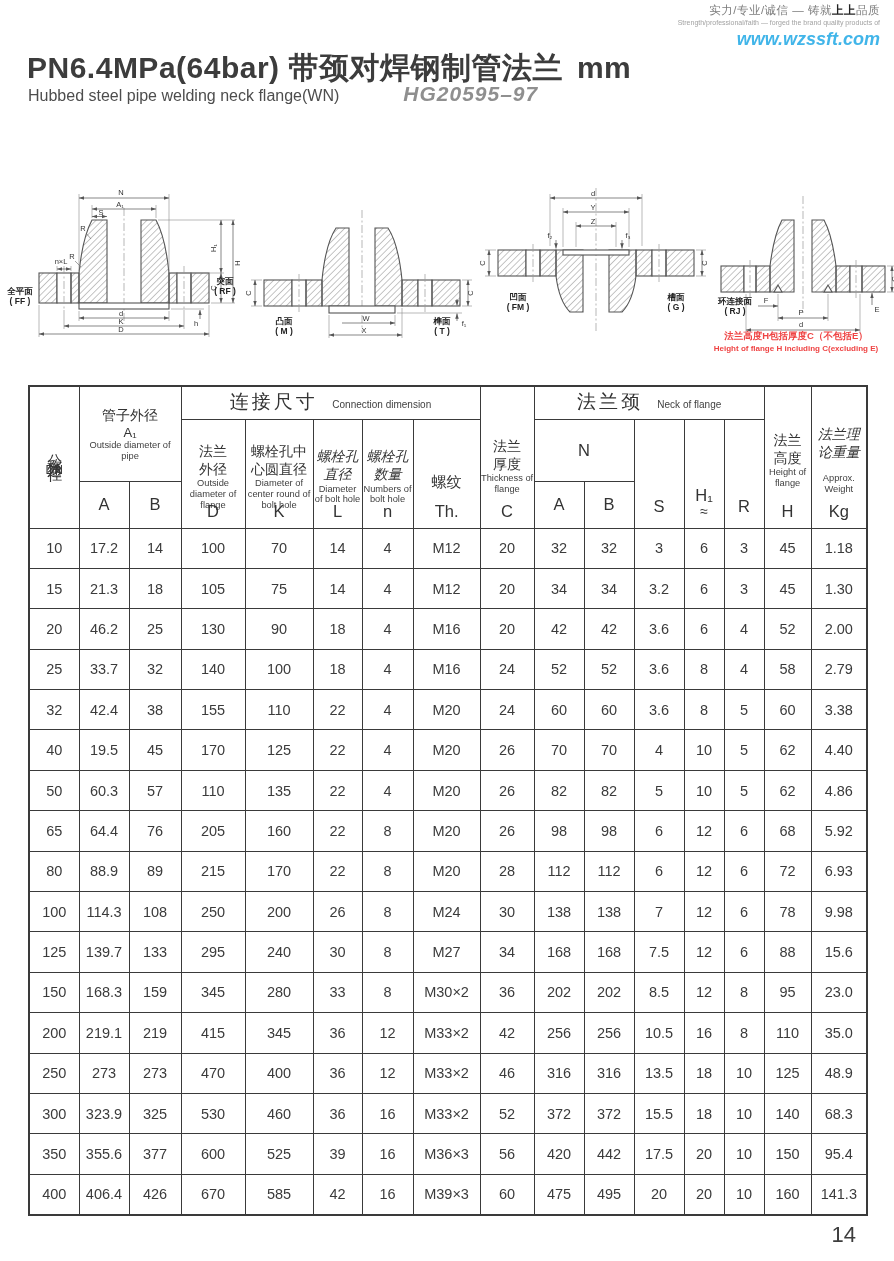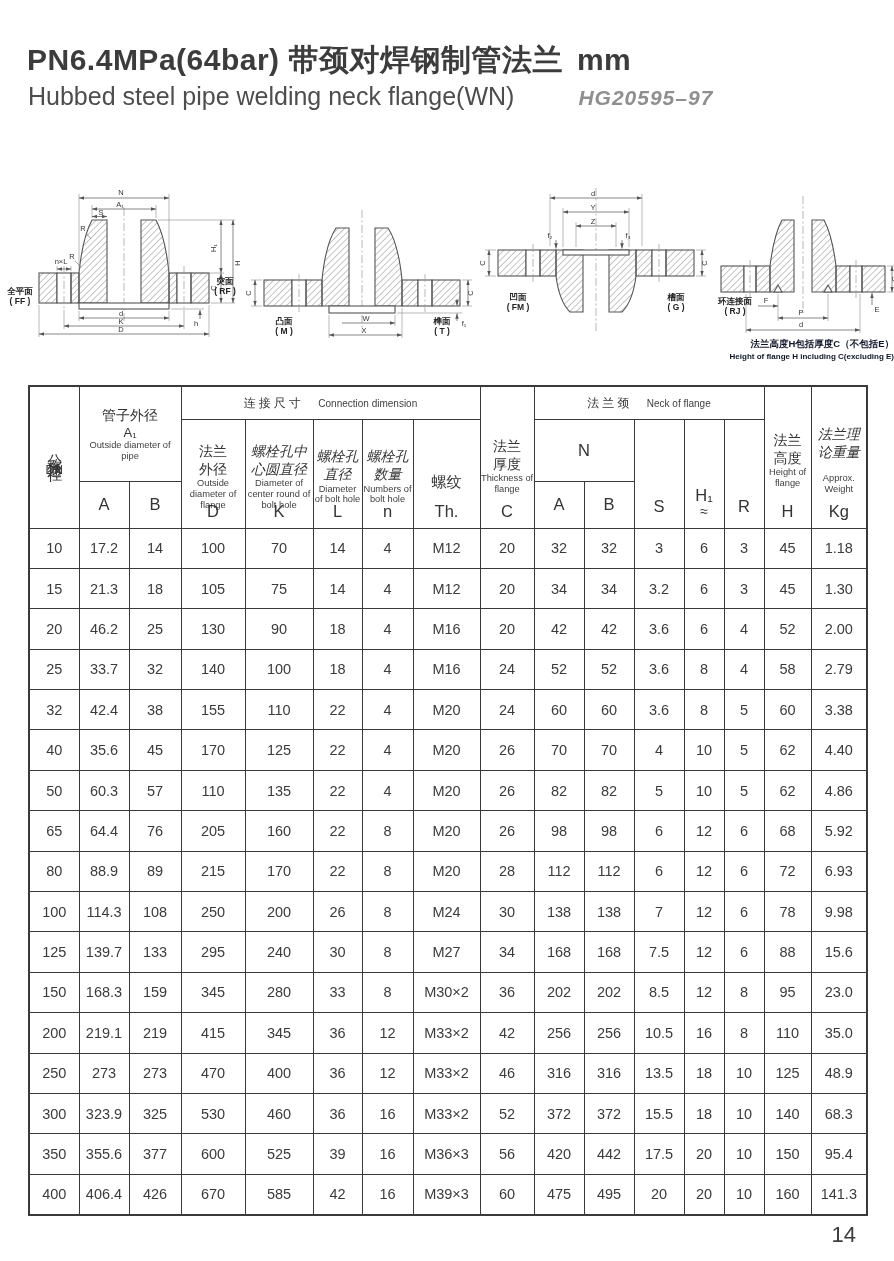--- a/index.html
+++ b/index.html
@@ -8,32 +8,32 @@
           overflow:hidden; color:#3b3b3b; }
 
   
   .tagline { position:absolute; top:3px; right:14px; text-align:right; }
   .tagline-cn { font-size:11.5px; color:#7d7d7d; letter-spacing:.5px; }
   .tagline-cn b { color:#222; font-weight:bold; }
   .tagline-en { font-size:7px; color:#a2a2a2; margin-top:1px; }
   .website { font-size:18px; font-style:italic; font-weight:bold; color:#41b5e9; margin-top:3px; }
 
   
-  .title { position:absolute; left:27px; top:40px; font-size:30px; color:#3c3c3c; letter-spacing:.5px; }
+  .title { position:absolute; left:27px; top:48px; font-size:30px; color:#3c3c3c; letter-spacing:.5px; }
   .title .unit { margin-left:14px; }
   .subtitle-row { position:absolute; left:28px; top:82px; width:720px; display:flex; align-items:baseline; }
-  .subtitle { font-size:25px; color:#4d4d4d; }
+  .subtitle { font-size:16px; color:#4d4d4d; }
   .standard { font-size:21px; font-weight:bold; font-style:italic; color:#8f8f8f; margin-left:64px; letter-spacing:1px; }
 
   
   .fig { position:absolute; }
   .fig svg text { font-family:"Liberation Sans", sans-serif; font-size:7.5px; fill:#333; }
   .fig svg text.cap { font-size:8.5px; font-weight:bold; fill:#222; }
-  .note { position:absolute; left:698px; top:338px; width:196px; text-align:right;
-          font-weight:bold; color:#0f172a; }
+  .note { position:absolute; left:698px; top:330px; width:196px; text-align:center;
+          font-weight:bold; color:#ef4444; }
   .note .n-cn { font-size:9.5px; }
   .note .n-en { font-size:8px; margin-top:1px; }
 
   .ol { fill:url(#hA); stroke:#555; stroke-width:1.1; }
   .wl { fill:#fff; stroke:#555; stroke-width:1.1; }
   .dim { stroke:#555; stroke-width:.7; fill:none; }
   .ext { stroke:#8a8a8a; stroke-width:.6; fill:none; }
   .cl  { stroke:#999; stroke-width:.7; stroke-dasharray:8 2.5 2 2.5; fill:none; }
   .ldr { stroke:#666; stroke-width:.6; fill:none; }
 
@@ -44,41 +44,46 @@
   table.spec th, table.spec td { border:1.2px solid #3a3a3a; text-align:center;
                vertical-align:middle; overflow:hidden; }
   table.spec tbody td { border-top:1.9px solid #3a3a3a; height:40.4px;
                font-size:14.5px; color:#3b3b3b; }
   table.spec thead { border-bottom:1.9px solid #3a3a3a; }
   table.spec th { font-weight:normal; position:relative; color:#333; }
 
   .h-cn  { font-size:14px; line-height:1.3; margin:0 auto; }
   .h-cn.w2 { width:2.05em; word-break:break-all; }
   .h-cn.w3 { width:3.05em; word-break:break-all;font-style:italic; }
-  .h-cn.w4 { width:4.1em;  word-break:break-all;font-style:italic; }
+  .h-cn.w4 { width:4.1em;  word-break:break-all; }
   .h-en  { font-size:9.3px; color:#3f3f3f; line-height:1.15; margin-top:0; }
   .h-sub { font-size:13px; margin-top:1px; }
-  .grp-title .h-cn { display:inline; letter-spacing:3px; font-size:12px;text-align:right; }
+  .grp-title .h-cn { display:inline; letter-spacing:3px; font-size:19px;text-align:right; }
   .grp-title .h-en { display:inline; margin-left:10px; font-size:10px; letter-spacing:0; }
   .sym-bottom { position:absolute; left:0; right:0; bottom:7px; text-align:center;
                 font-size:16.5px; line-height:1.05; }
   .pad-top { padding-top:5px; vertical-align:top; }
   .pad-top2 { padding-top:17px; vertical-align:top; }
   .v-cn { writing-mode:vertical-rl; text-orientation:upright; font-size:15px;
           letter-spacing:5px; margin:4px auto 2px; }
   .dn-sym { font-size:12px; }
   .letter { font-size:16.5px; }
 
   .page-number { position:absolute; right:38px; top:1222px; font-size:22px; color:#3d3d3d; }
 </style>
 </head>
 <body>
 
 <div class="page">
 
+  <div class="tagline">
+    <div class="tagline-cn"><span>实力/专业/诚信 — 铸就</span><b>上上</b><span>品质</span></div>
+    <div class="tagline-en">Strength/professional/faith — forged the brand quality products of</div>
+    <div class="website">www.wzssft.com</div>
+  </div>
 
   <h1 class="title"><span>PN6.4MPa(64bar) 带颈对焊钢制管法兰</span><span class="unit">mm</span></h1>
   <div class="subtitle-row">
     <div class="subtitle">Hubbed steel pipe welding neck flange(WN)</div>
     <div class="standard">HG20595–97</div>
   </div>
 
   <div class="fig" style="left:4px; top:178px;">
     <svg width="238" height="162" viewBox="0 0 238 162">
       <defs>
@@ -471,21 +476,21 @@
           <td>60</td>
           <td>3.6</td>
           <td>8</td>
           <td>5</td>
           <td>60</td>
           <td>3.38</td>
         </tr>
 
         <tr>
           <td>40</td>
-          <td>35.6</td>
+          <td>19.5</td>
           <td>45</td>
           <td>170</td>
           <td>125</td>
           <td>22</td>
           <td>4</td>
           <td>M20</td>
           <td>26</td>
           <td>70</td>
           <td>70</td>
           <td>4</td>

